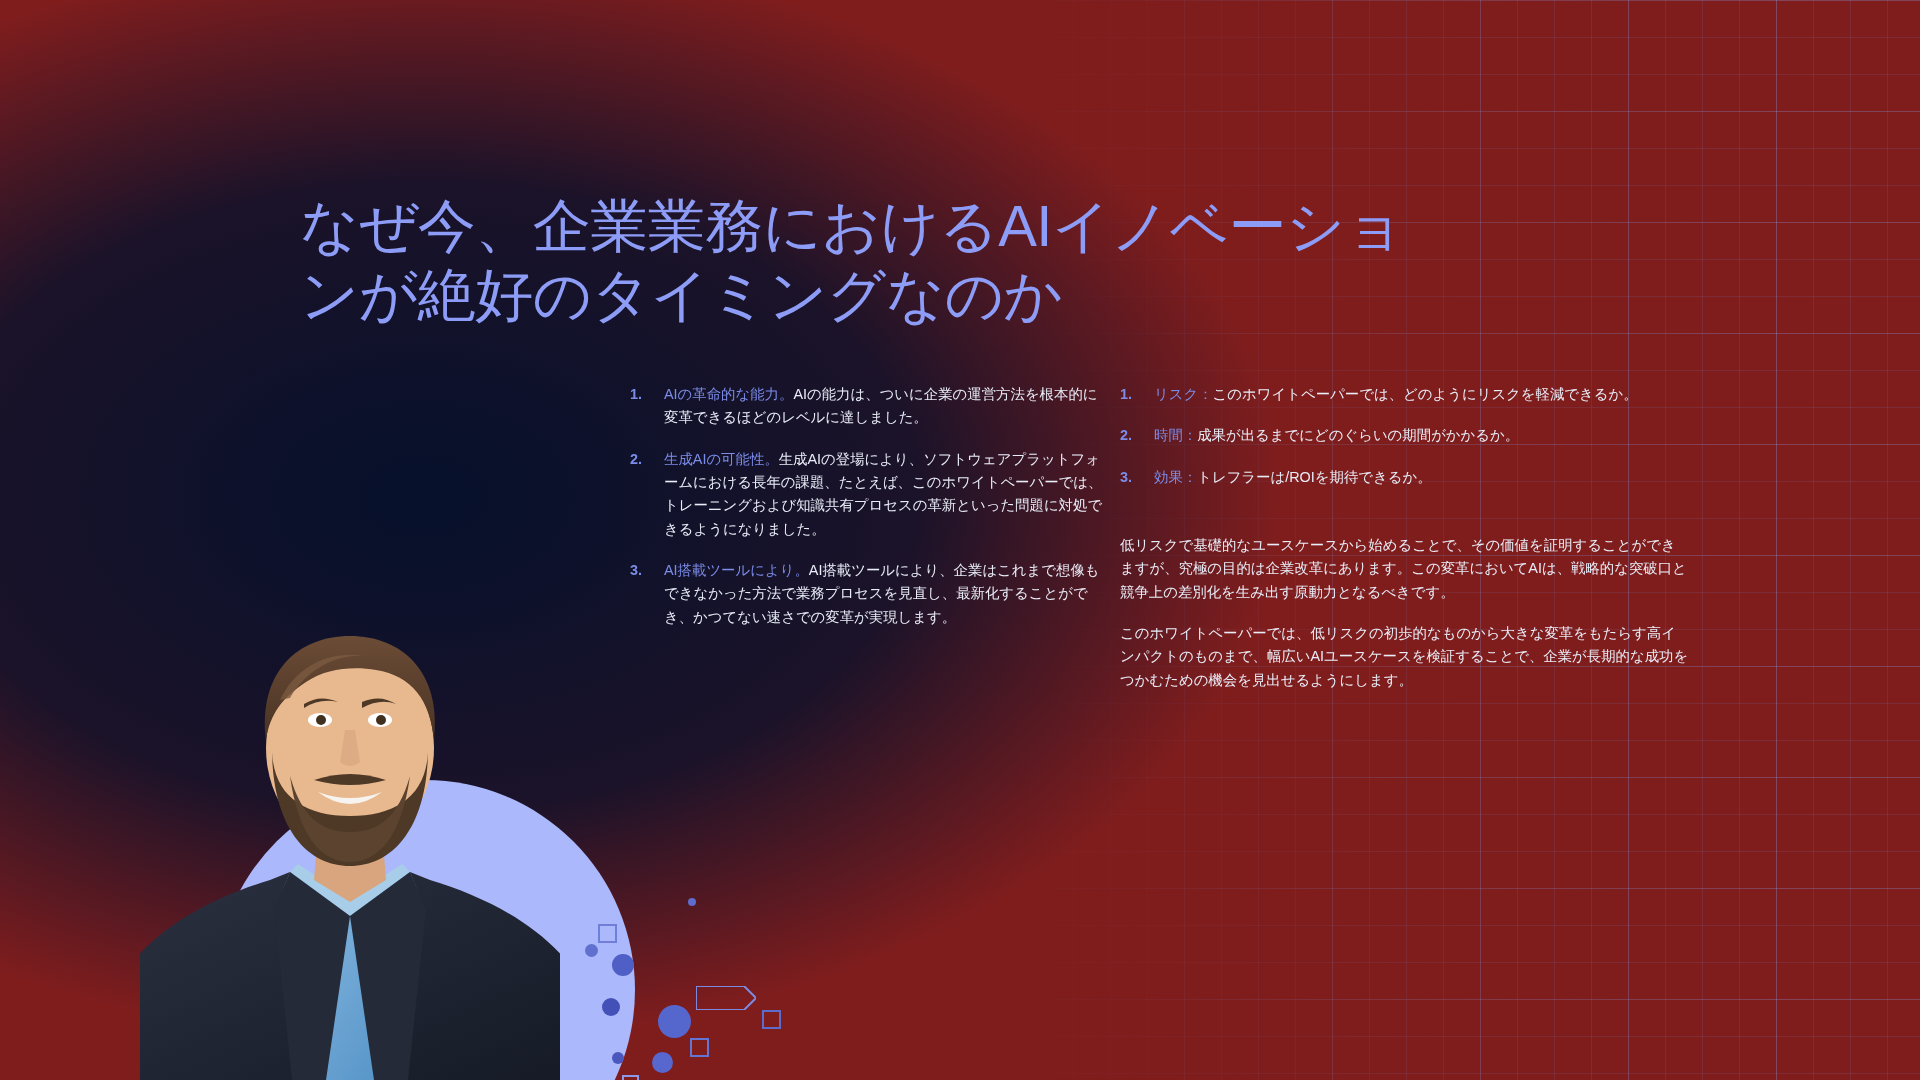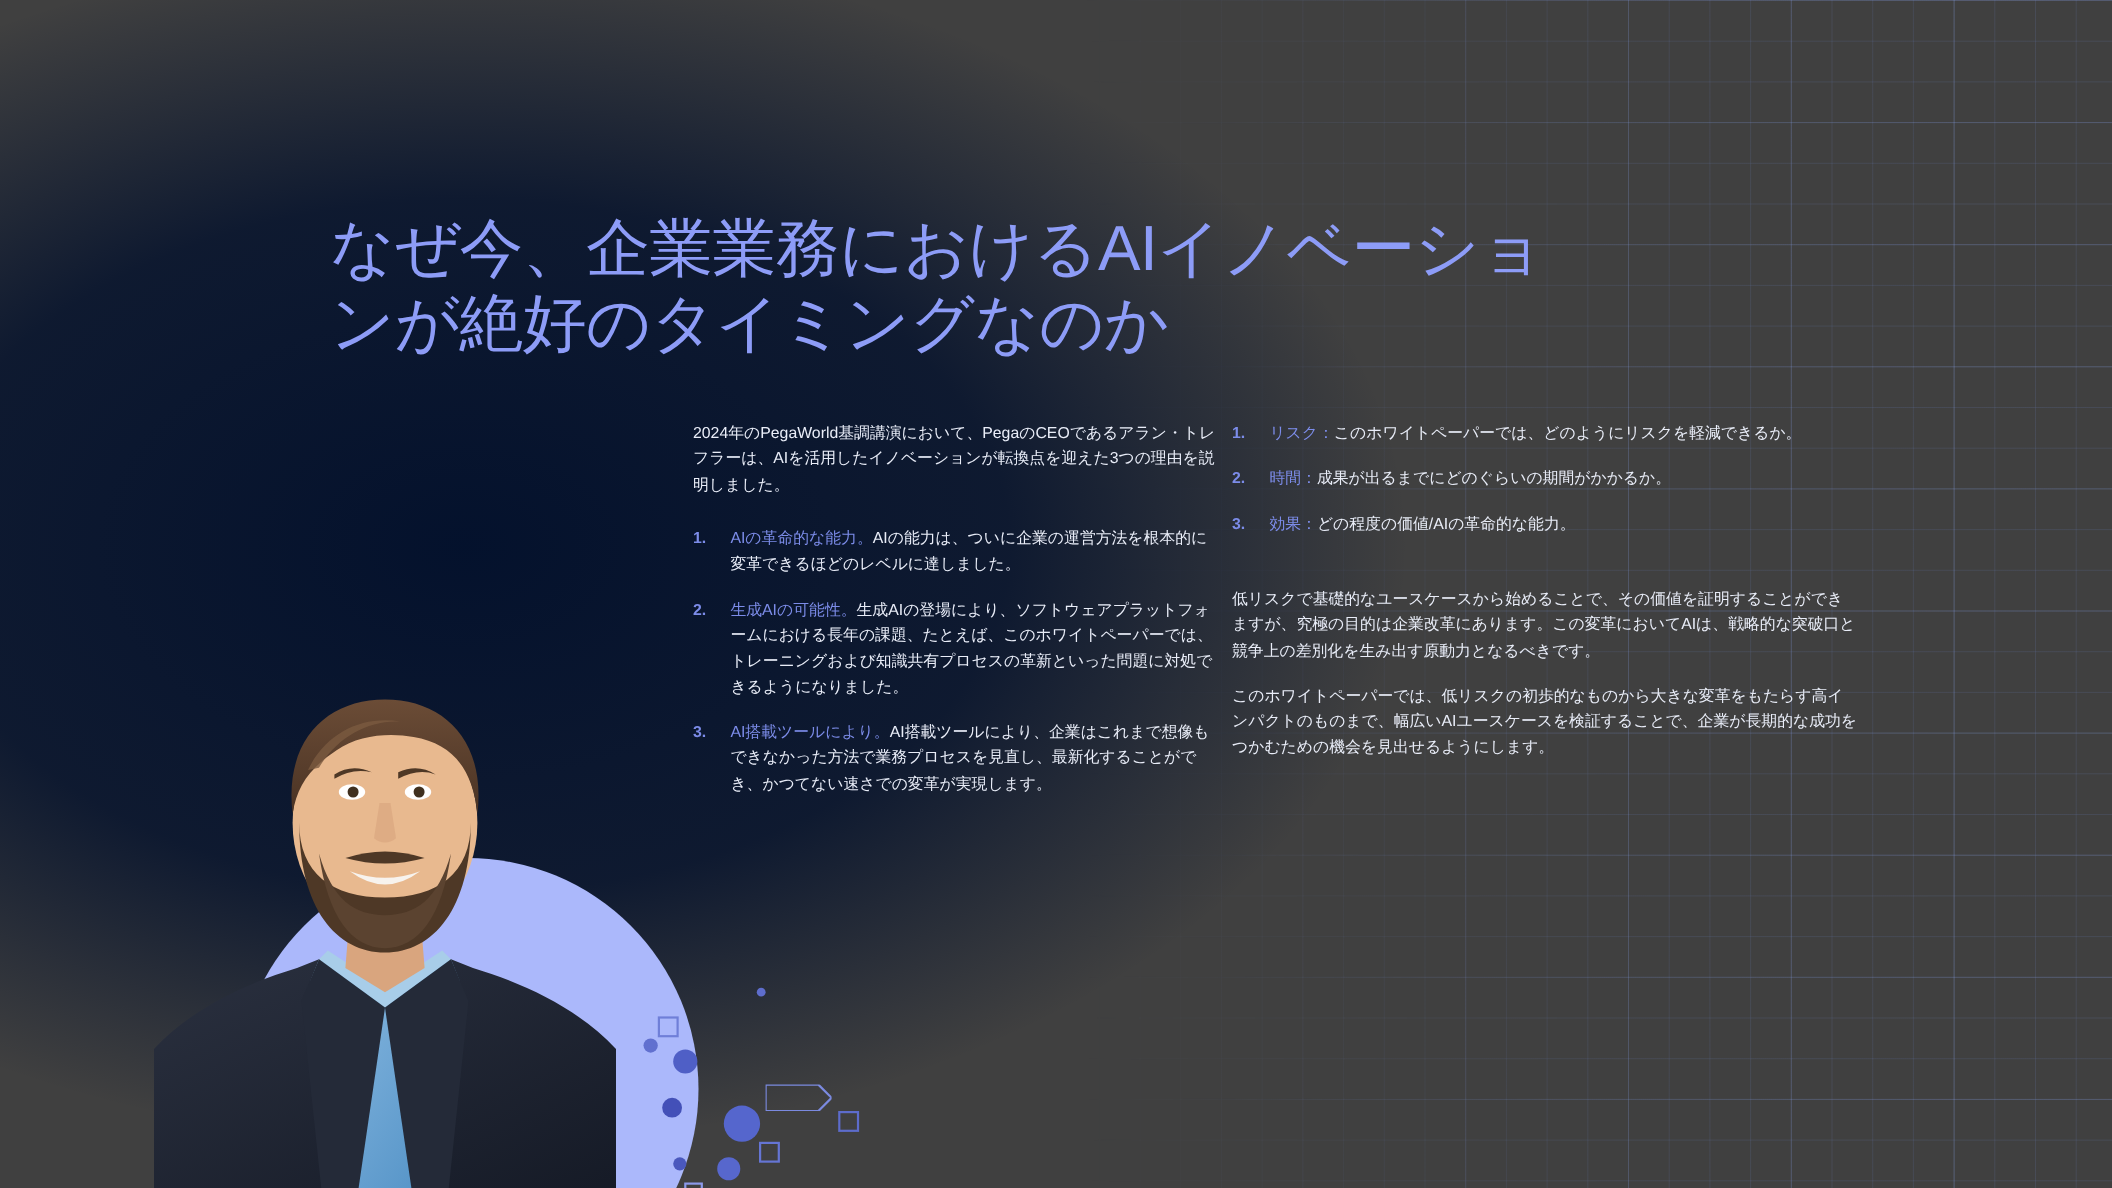--- a/index.html
+++ b/index.html
@@ -6,21 +6,21 @@
   html, body {
     margin: 0;
     padding: 0;
     background: #02102c;
   }
   #stage {
     position: relative;
     width: 1920px;
     height: 1080px;
     overflow: hidden;
-    background: #404040;
+    background: #7f1d1d;
     font-family: "Liberation Sans", "DejaVu Sans", sans-serif;
   }
 
   
   .grid-layer {
     position: absolute;
     inset: 0;
     pointer-events: none;
   }
   .grid-fine {
@@ -139,21 +139,20 @@
   <div class="grid-layer">
     <div class="grid-fine"></div>
     <div class="grid-coarse"></div>
     <div class="grid-vignette"></div>
   </div>
 
   <h1 class="title">なぜ今、企業業務におけるAIイノベーショ
 ンが絶好のタイミングなのか</h1>
 
   <div class="col col-left">
-    <p class="para gap-lg">2024年のPegaWorld基調講演において、PegaのCEOであるアラン・トレフラーは、AIを活用したイノベーションが転換点を迎えた3つの理由を説明しました。</p>
 
     <ol class="numbered">
       <li>
         <span class="li-num">1.</span><span class="lead">AIの革命的な能力。</span><span>AIの能力は、ついに企業の運営方法を根本的に変革できるほどのレベルに達しました。</span>
       </li>
       <li>
         <span class="li-num">2.</span><span class="lead">生成AIの可能性。</span><span>生成AIの登場により、ソフトウェアプラットフォームにおける長年の課題、たとえば、このホワイトペーパーでは、トレーニングおよび知識共有プロセスの革新といった問題に対処できるようになりました。</span>
       </li>
       <li>
         <span class="li-num">3.</span><span class="lead">AI搭載ツールにより。</span><span>AI搭載ツールにより、企業はこれまで想像もできなかった方法で業務プロセスを見直し、最新化することができ、かつてない速さでの変革が実現します。</span>
@@ -164,21 +163,21 @@
   <div class="col col-right">
 
     <ol class="numbered right-list">
       <li>
         <span class="li-num">1.</span><span class="lead">リスク：</span><span>このホワイトペーパーでは、どのようにリスクを軽減できるか。</span>
       </li>
       <li>
         <span class="li-num">2.</span><span class="lead">時間：</span><span>成果が出るまでにどのぐらいの期間がかかるか。</span>
       </li>
       <li>
-        <span class="li-num">3.</span><span class="lead">効果：</span><span>どの程度の価値/AIの革命的な能力。</span>
+        <span class="li-num">3.</span><span class="lead">効果：</span><span>トレフラーは/ROIを期待できるか。</span>
       </li>
     </ol>
 
     <p class="para" style="margin-top:45px">低リスクで基礎的なユースケースから始めることで、その価値を証明することができますが、究極の目的は企業改革にあります。この変革においてAIは、戦略的な突破口と競争上の差別化を生み出す原動力となるべきです。</p>
     <p class="para" style="margin-top:18px">このホワイトペーパーでは、低リスクの初歩的なものから大きな変革をもたらす高インパクトのものまで、幅広いAIユースケースを検証することで、企業が長期的な成功をつかむための機会を見出せるようにします。</p>
   </div>
 
   <div class="art">
 
     <div class="circle-backdrop"></div>

